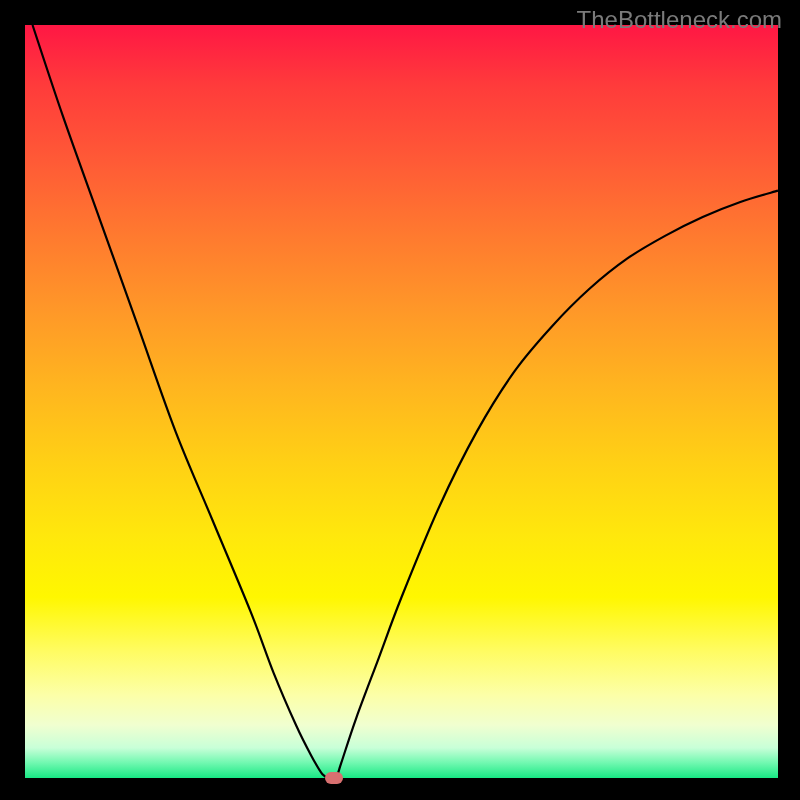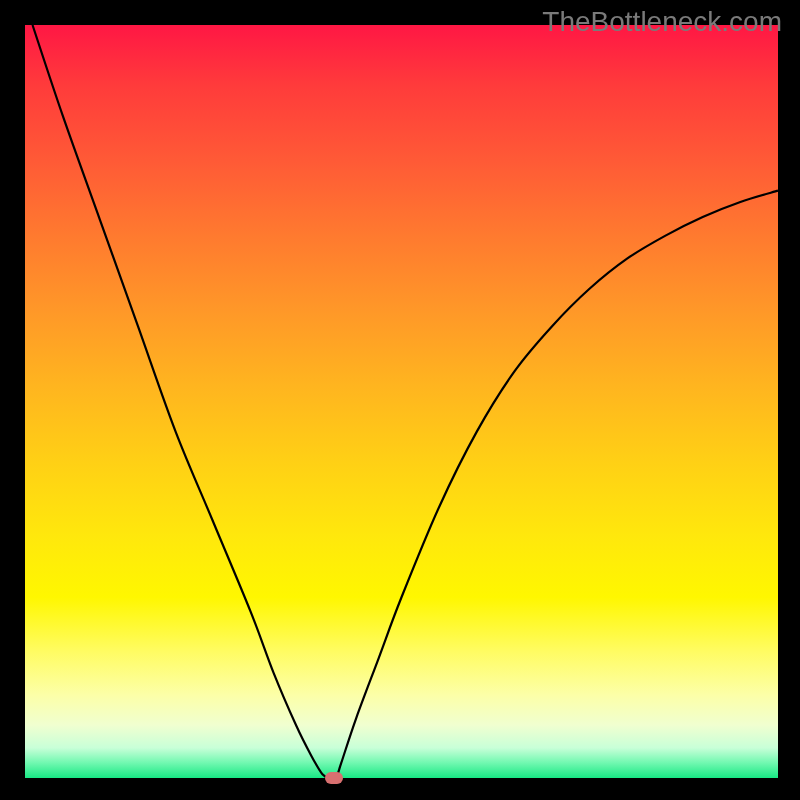--- a/index.html
+++ b/index.html
@@ -8,21 +8,21 @@
     height: 800px;
     background: #000;
     position: relative;
     font-family: Arial, sans-serif;
   }
   .watermark {
     position: absolute;
     top: 6px;
     right: 18px;
     color: #7a7a7a;
-    font-size: 28px;
+    font-size: 24px;
     font-weight: 500;
     z-index: 10;
   }
   .plot-area {
     position: absolute;
     left: 25px;
     top: 25px;
     width: 753px;
     height: 753px;
     background: linear-gradient(to bottom,

